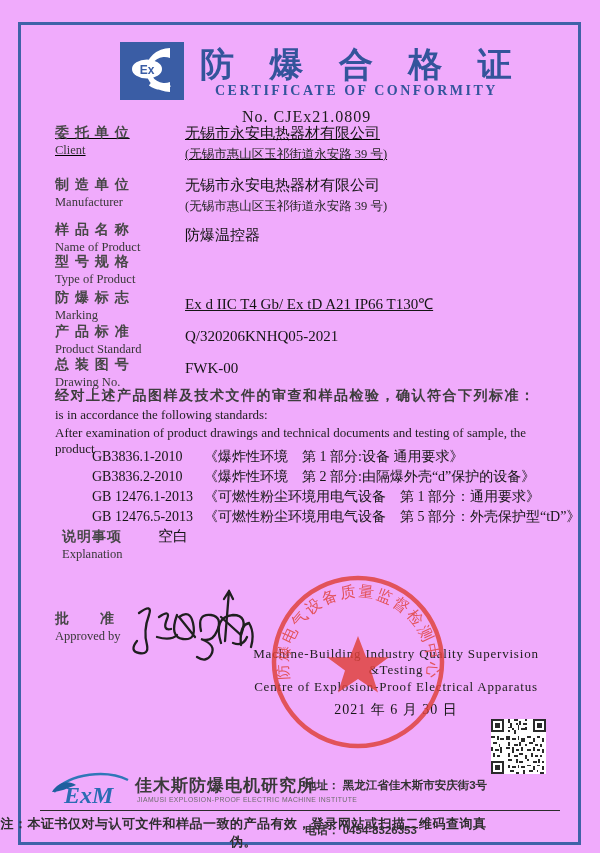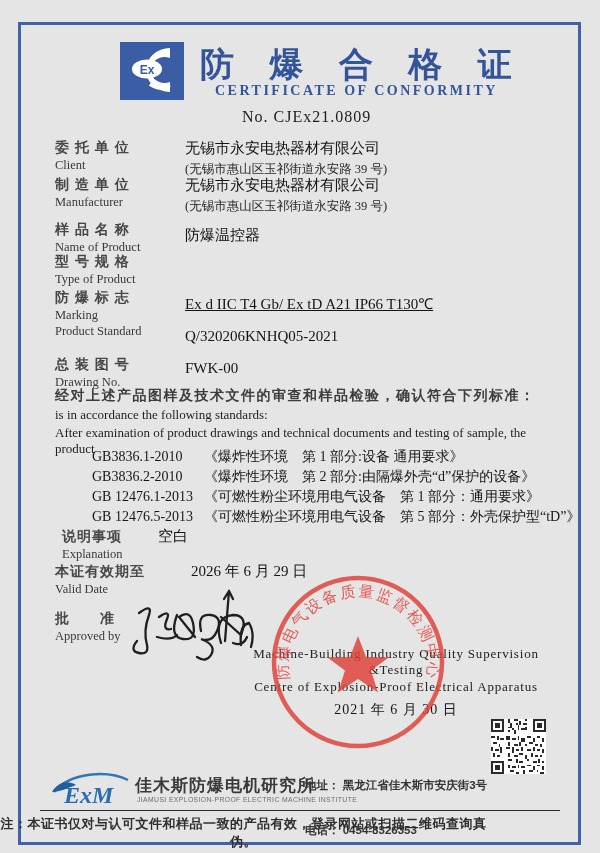--- a/index.html
+++ b/index.html
@@ -1,16 +1,16 @@
 <!DOCTYPE html>
 <html><head>
 <meta charset="utf-8">
 <style>
   html,body{margin:0;padding:0;background:#ffffff;}
-  #page{position:relative;width:600px;height:853px;background:#e5e5e5;overflow:hidden;
+  #page{position:relative;width:600px;height:853px;background:#f0abfc;overflow:hidden;
         font-family:"Liberation Serif",serif;}
   .abs{position:absolute;}
   #frame{position:absolute;left:18px;top:22px;width:557px;height:817px;
          border:3px solid #3f62a8;}
   
   .title{font:bold 34px "Liberation Sans",sans-serif;color:#33549b;letter-spacing:13px;}
   .subtitle{font:bold 14px "Liberation Serif",serif;color:#33549b;letter-spacing:2.5px;}
   .certno{font:16px "Liberation Serif",serif;color:#1c1c1c;letter-spacing:1px;}
   
   .row{position:absolute;left:55px;width:505px;display:flex;}
@@ -47,21 +47,21 @@
     <rect x="36" y="22" width="28" height="13" fill="#3a5da5"></rect>
     <ellipse cx="27" cy="27" rx="15" ry="9.5" fill="#ffffff"></ellipse>
     <text x="27" y="31.5" text-anchor="middle" font-family="Liberation Sans,sans-serif" font-weight="bold" font-size="12" fill="#3a5da5">Ex</text>
     <path d="M30,42 q9,7 20,1" stroke="#ffffff" stroke-width="3.5" fill="none"></path>
   </svg>
 
   <div class="abs title" style="left:200px;top:42px;">防 爆 合 格 证</div>
   <div class="abs subtitle" style="left:215px;top:83px;">CERTIFICATE  OF  CONFORMITY</div>
   <div class="abs certno" style="left:242px;top:108px;">No.   CJEx21.0809</div>
 
-  <div class="row" style="top:139px;">
+  <div class="row" style="top:124px;text-decoration:underline;">
     <div class="flabel">
       <div class="lbl-cn">委 托 单 位</div>
       <div class="lbl-en">Client</div>
     </div>
     <div>
       <div class="val">无锡市永安电热器材有限公司</div>
       <div class="note">(无锡市惠山区玉祁街道永安路 39 号)</div>
     </div>
   </div>
 
@@ -94,20 +94,21 @@
   <div class="row" style="top:289px;">
     <div class="flabel">
       <div class="lbl-cn">防 爆 标 志</div>
       <div class="lbl-en">Marking</div>
     </div>
     <div class="val" style="margin-top:4px;text-decoration:underline;">Ex d IIC T4 Gb/ Ex tD A21 IP66 T130℃</div>
   </div>
 
   <div class="row" style="top:323px;">
     <div class="flabel">
+      <div class="lbl-cn">产 品 标 准</div>
       <div class="lbl-en">Product Standard</div>
     </div>
     <div class="val" style="margin-top:5px;">Q/320206KNHQ05-2021</div>
   </div>
 
   <div class="row" style="top:356px;">
     <div class="flabel">
       <div class="lbl-cn">总 装 图 号</div>
       <div class="lbl-en">Drawing No.</div>
     </div>
@@ -126,25 +127,20 @@
     <div class="std-line"><span class="std-code">GB 12476.1-2013</span><span>《可燃性粉尘环境用电气设备　第 1 部分：通用要求》</span></div>
     <div class="std-line"><span class="std-code">GB 12476.5-2013</span><span>《可燃性粉尘环境用电气设备　第 5 部分：外壳保护型“tD”》</span></div>
   </div>
 
   <div class="abs" style="left:62px;top:527px;">
     <span class="lbl-cn">说明事项</span>
     <span class="val" style="margin-left:32px;">空白</span>
     <div class="lbl-en">Explanation</div>
   </div>
 
-  <div class="abs" style="left:55px;top:562px;">
-    <span class="lbl-cn">本证有效期至</span>
-    <span class="val" style="margin-left:42px;">2026 年 6 月 29 日</span>
-    <div class="lbl-en">Valid Date</div>
-  </div>
 
   <div class="abs" style="left:55px;top:610px;">
     <div class="lbl-cn">批　　准</div>
     <div class="lbl-en">Approved by</div>
   </div>
 
   <svg class="abs" style="left:125px;top:583px;" width="135" height="90" viewBox="0 0 135 90">
     <g stroke="#1f1f1f" stroke-width="2.3" fill="none" stroke-linecap="round">
       <path d="M14,30 q14,-10 10,2 q-6,16 -2,30 q2,10 -8,8 q-10,-2 -2,-12"></path>
       <path d="M34,34 q12,-8 8,2 q-5,12 4,10 m-14,8 q14,4 20,-2"></path>

